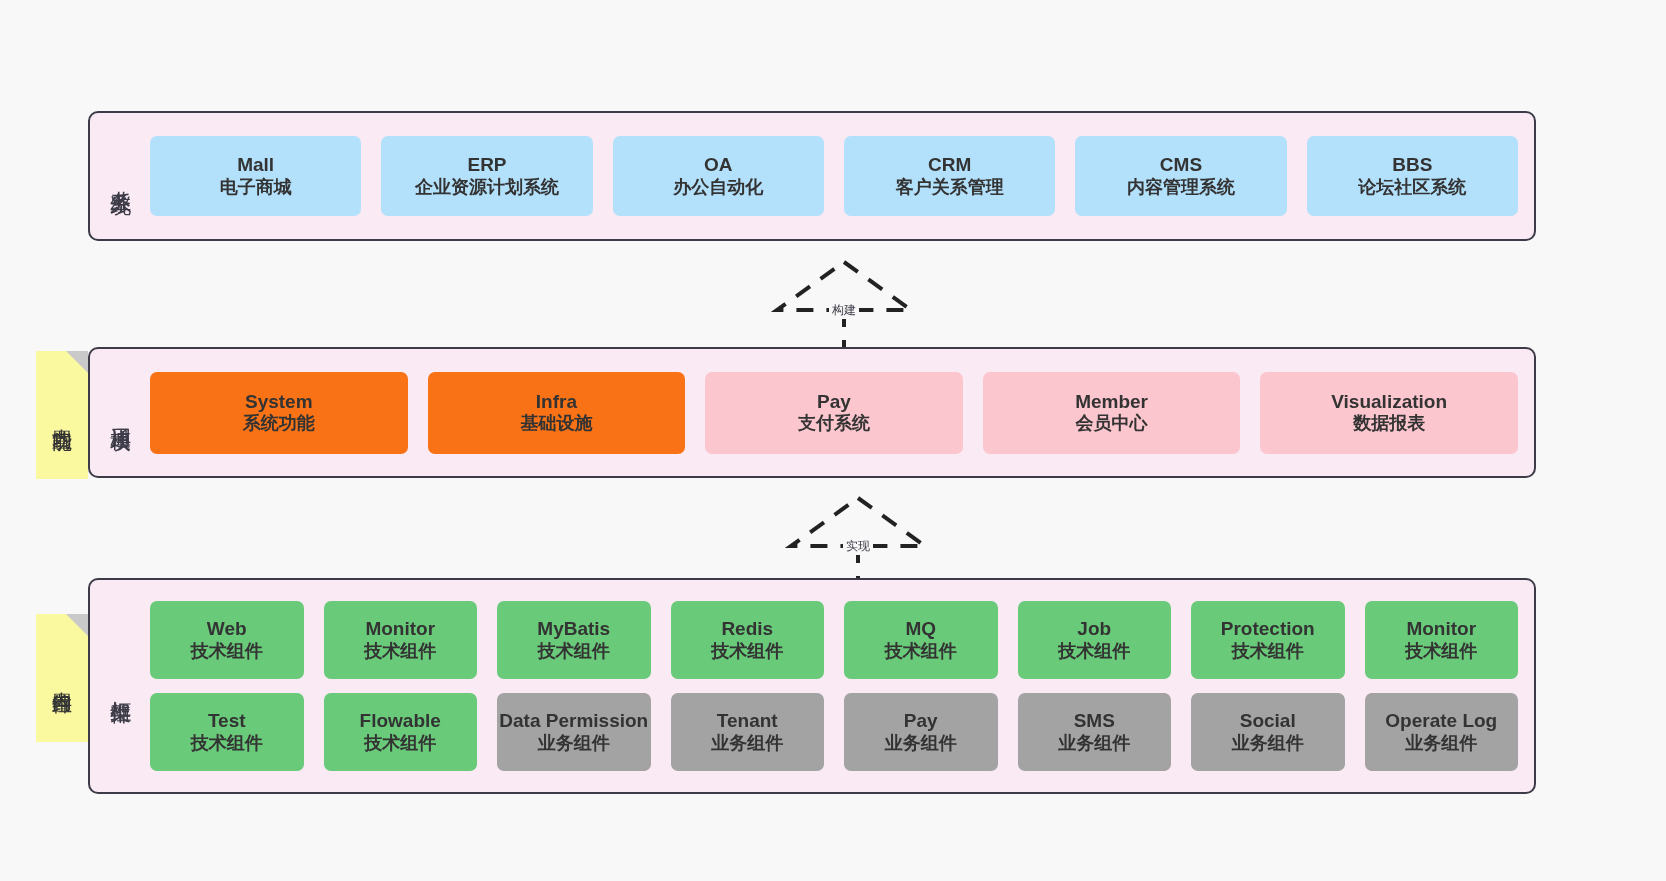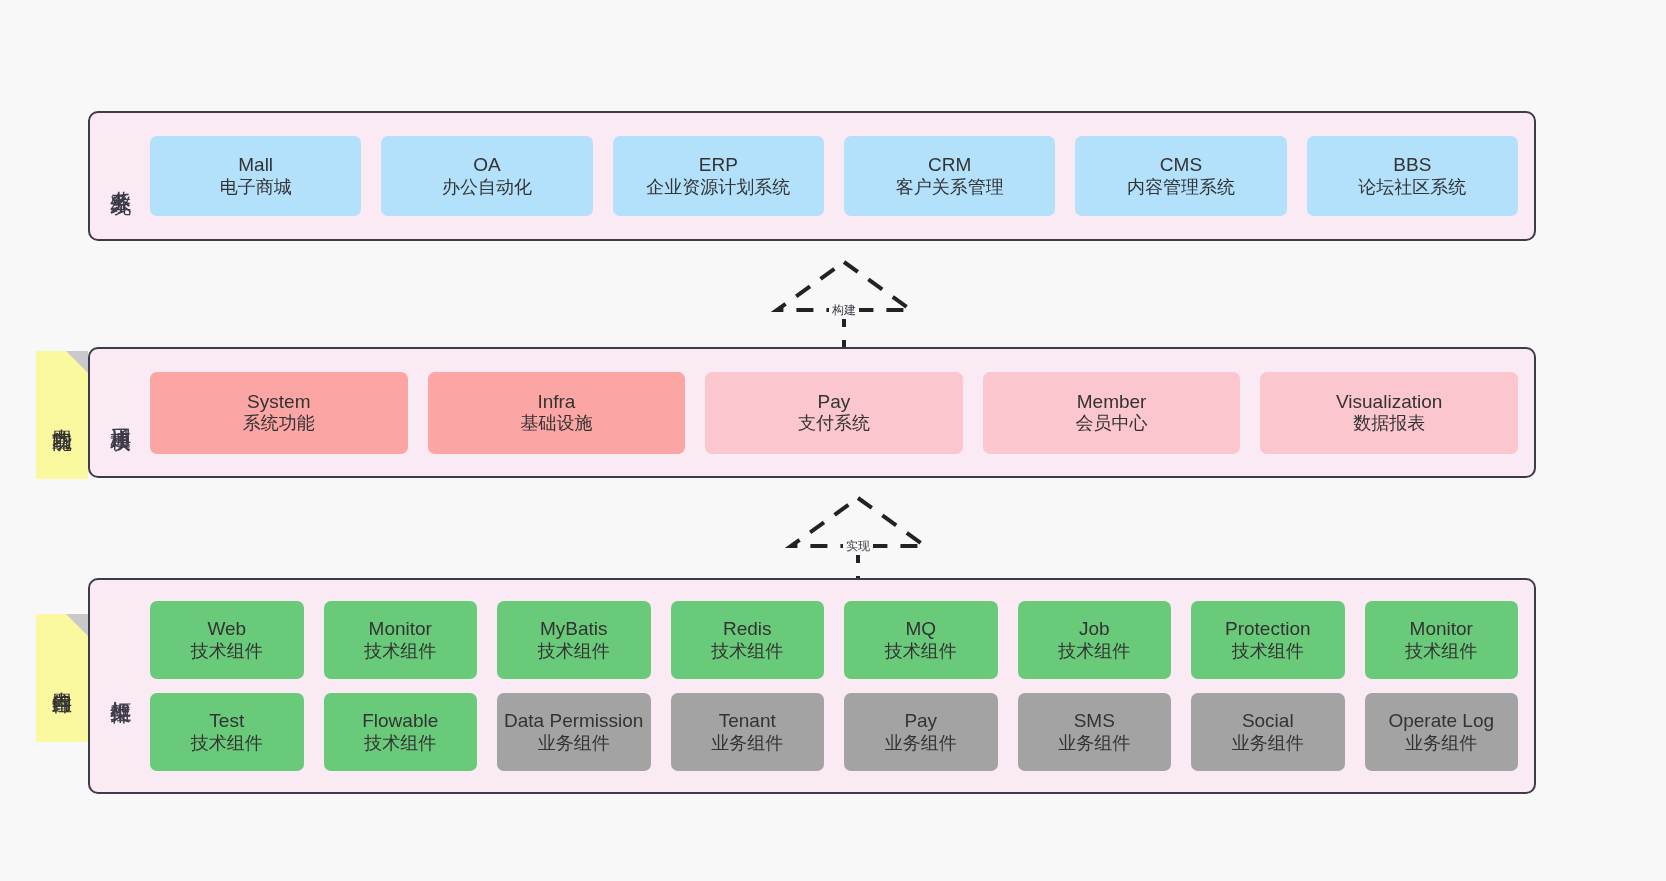--- a/index.html
+++ b/index.html
@@ -53,20 +53,21 @@
     display: flex;
     flex-direction: column;
     justify-content: center;
     padding: 0 16px 0 8px;
     gap: 14px;
   }
   .cell-row {
     display: flex;
     flex-direction: row;
     gap: 20px;
+    font-weight: bold;
   }
 
   
   .cell {
     flex: 1 1 0;
     box-sizing: border-box;
     border-radius: 7px;
     display: flex;
     flex-direction: column;
     align-items: center;
@@ -77,21 +78,21 @@
     padding: 4px 2px;
   }
   .cell .c-title { font-size: 19px; }
   .cell .c-sub   { font-size: 18px; }
 
   .h-biz  { height: 80px; }
   .h-mod  { height: 82px; }
   .h-comp { height: 78px; align-items: center; }
 
   .c-blue       { background: #b3e0fb; }
-  .c-red        { background: #fca5a5; }
+  .c-red        { background: #f97316; }
   .c-pink       { background: #fbc6ce; }
   .c-green      { background: #69ca79; }
   .c-lightgreen { background: #a3a3a3; }
 
   
   .note {
     position: absolute;
     box-sizing: border-box;
     background: #fbf9a0;
     display: flex;
@@ -142,26 +143,26 @@
 
   <div class="layer" id="layer-0" style="left:88px; top:111px; width:1448px; height:130px;">
     <div class="layer-title">业务系统</div>
     <div class="layer-body">
       <div class="cell-row">
         <div class="cell h-biz c-blue">
           <span class="c-title">Mall</span>
           <span class="c-sub">电子商城</span>
         </div>
         <div class="cell h-biz c-blue">
+          <span class="c-title">ERP</span>
+          <span class="c-sub">企业资源计划系统</span>
+        </div>
+        <div class="cell h-biz c-blue">
           <span class="c-title">OA</span>
           <span class="c-sub">办公自动化</span>
-        </div>
-        <div class="cell h-biz c-blue">
-          <span class="c-title">ERP</span>
-          <span class="c-sub">企业资源计划系统</span>
         </div>
         <div class="cell h-biz c-blue">
           <span class="c-title">CRM</span>
           <span class="c-sub">客户关系管理</span>
         </div>
         <div class="cell h-biz c-blue">
           <span class="c-title">CMS</span>
           <span class="c-sub">内容管理系统</span>
         </div>
         <div class="cell h-biz c-blue">

